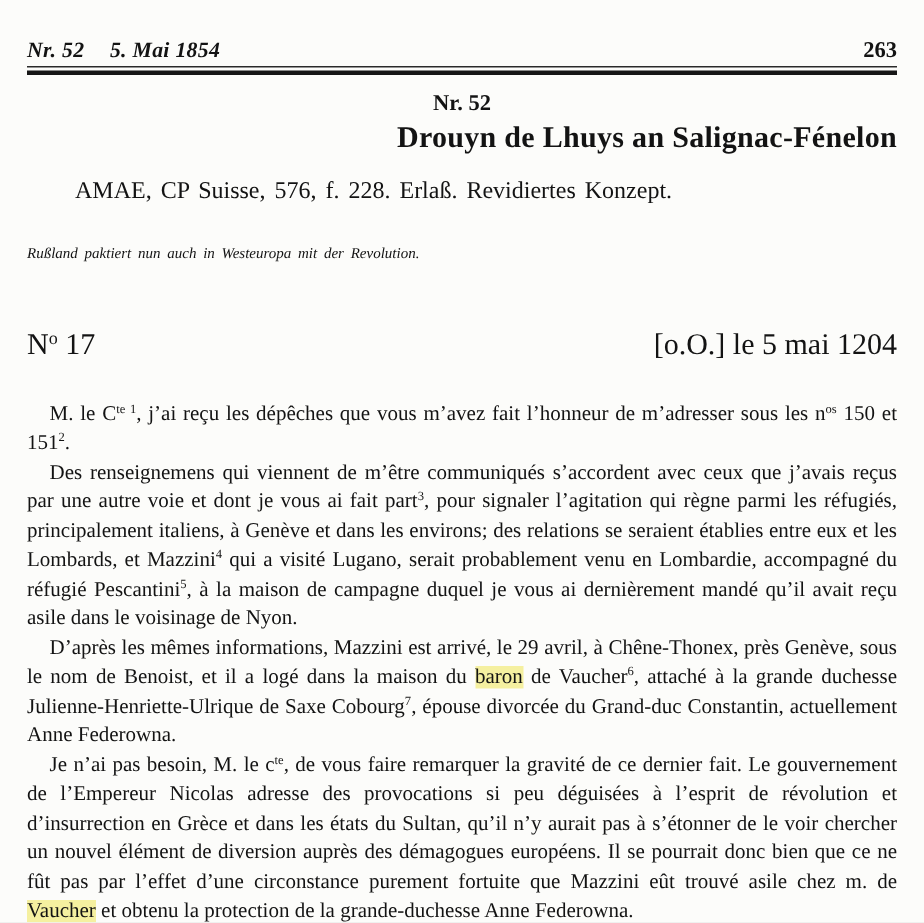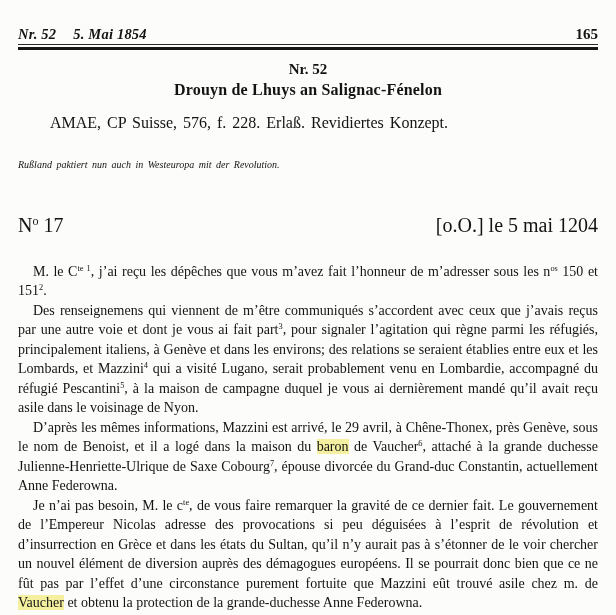--- a/index.html
+++ b/index.html
@@ -37,23 +37,23 @@
     margin-top: 2px;
   }
   
   .doc-number {
     text-align: center;
     font-weight: bold;
     font-size: 15px;
     margin-top: 11px;
   }
   .doc-title {
-    text-align: center;
+    text-align: right;
     font-weight: bold;
-    font-size: 16px;
+    font-size: 20px;
     margin-top: 3px;
     letter-spacing: 0.2px;
   }
   
   .source-note {
     margin-top: 15px;
     margin-left: 32px;
     font-size: 16px;
     word-spacing: 2px;
   }
@@ -95,21 +95,21 @@
 </style>
 </head>
 <body>
 
 <div class="page">
 
   <div class="runhead">
     <div class="runhead-left">
       <span>Nr. 52</span><span class="date-part">5. Mai 1854</span>
     </div>
-    <div class="runhead-right">165</div>
+    <div class="runhead-right">263</div>
   </div>
   <div class="thick-rule"></div>
 
   <div class="doc-number">Nr. 52</div>
   <div class="doc-title">Drouyn de Lhuys an Salignac-Fénelon</div>
 
   <div class="source-note">AMAE, CP Suisse, 576, f. 228. Erlaß. Revidiertes Konzept.</div>
 
   <div class="summary">Rußland paktiert nun auch in Westeuropa mit der Revolution.</div>
 

